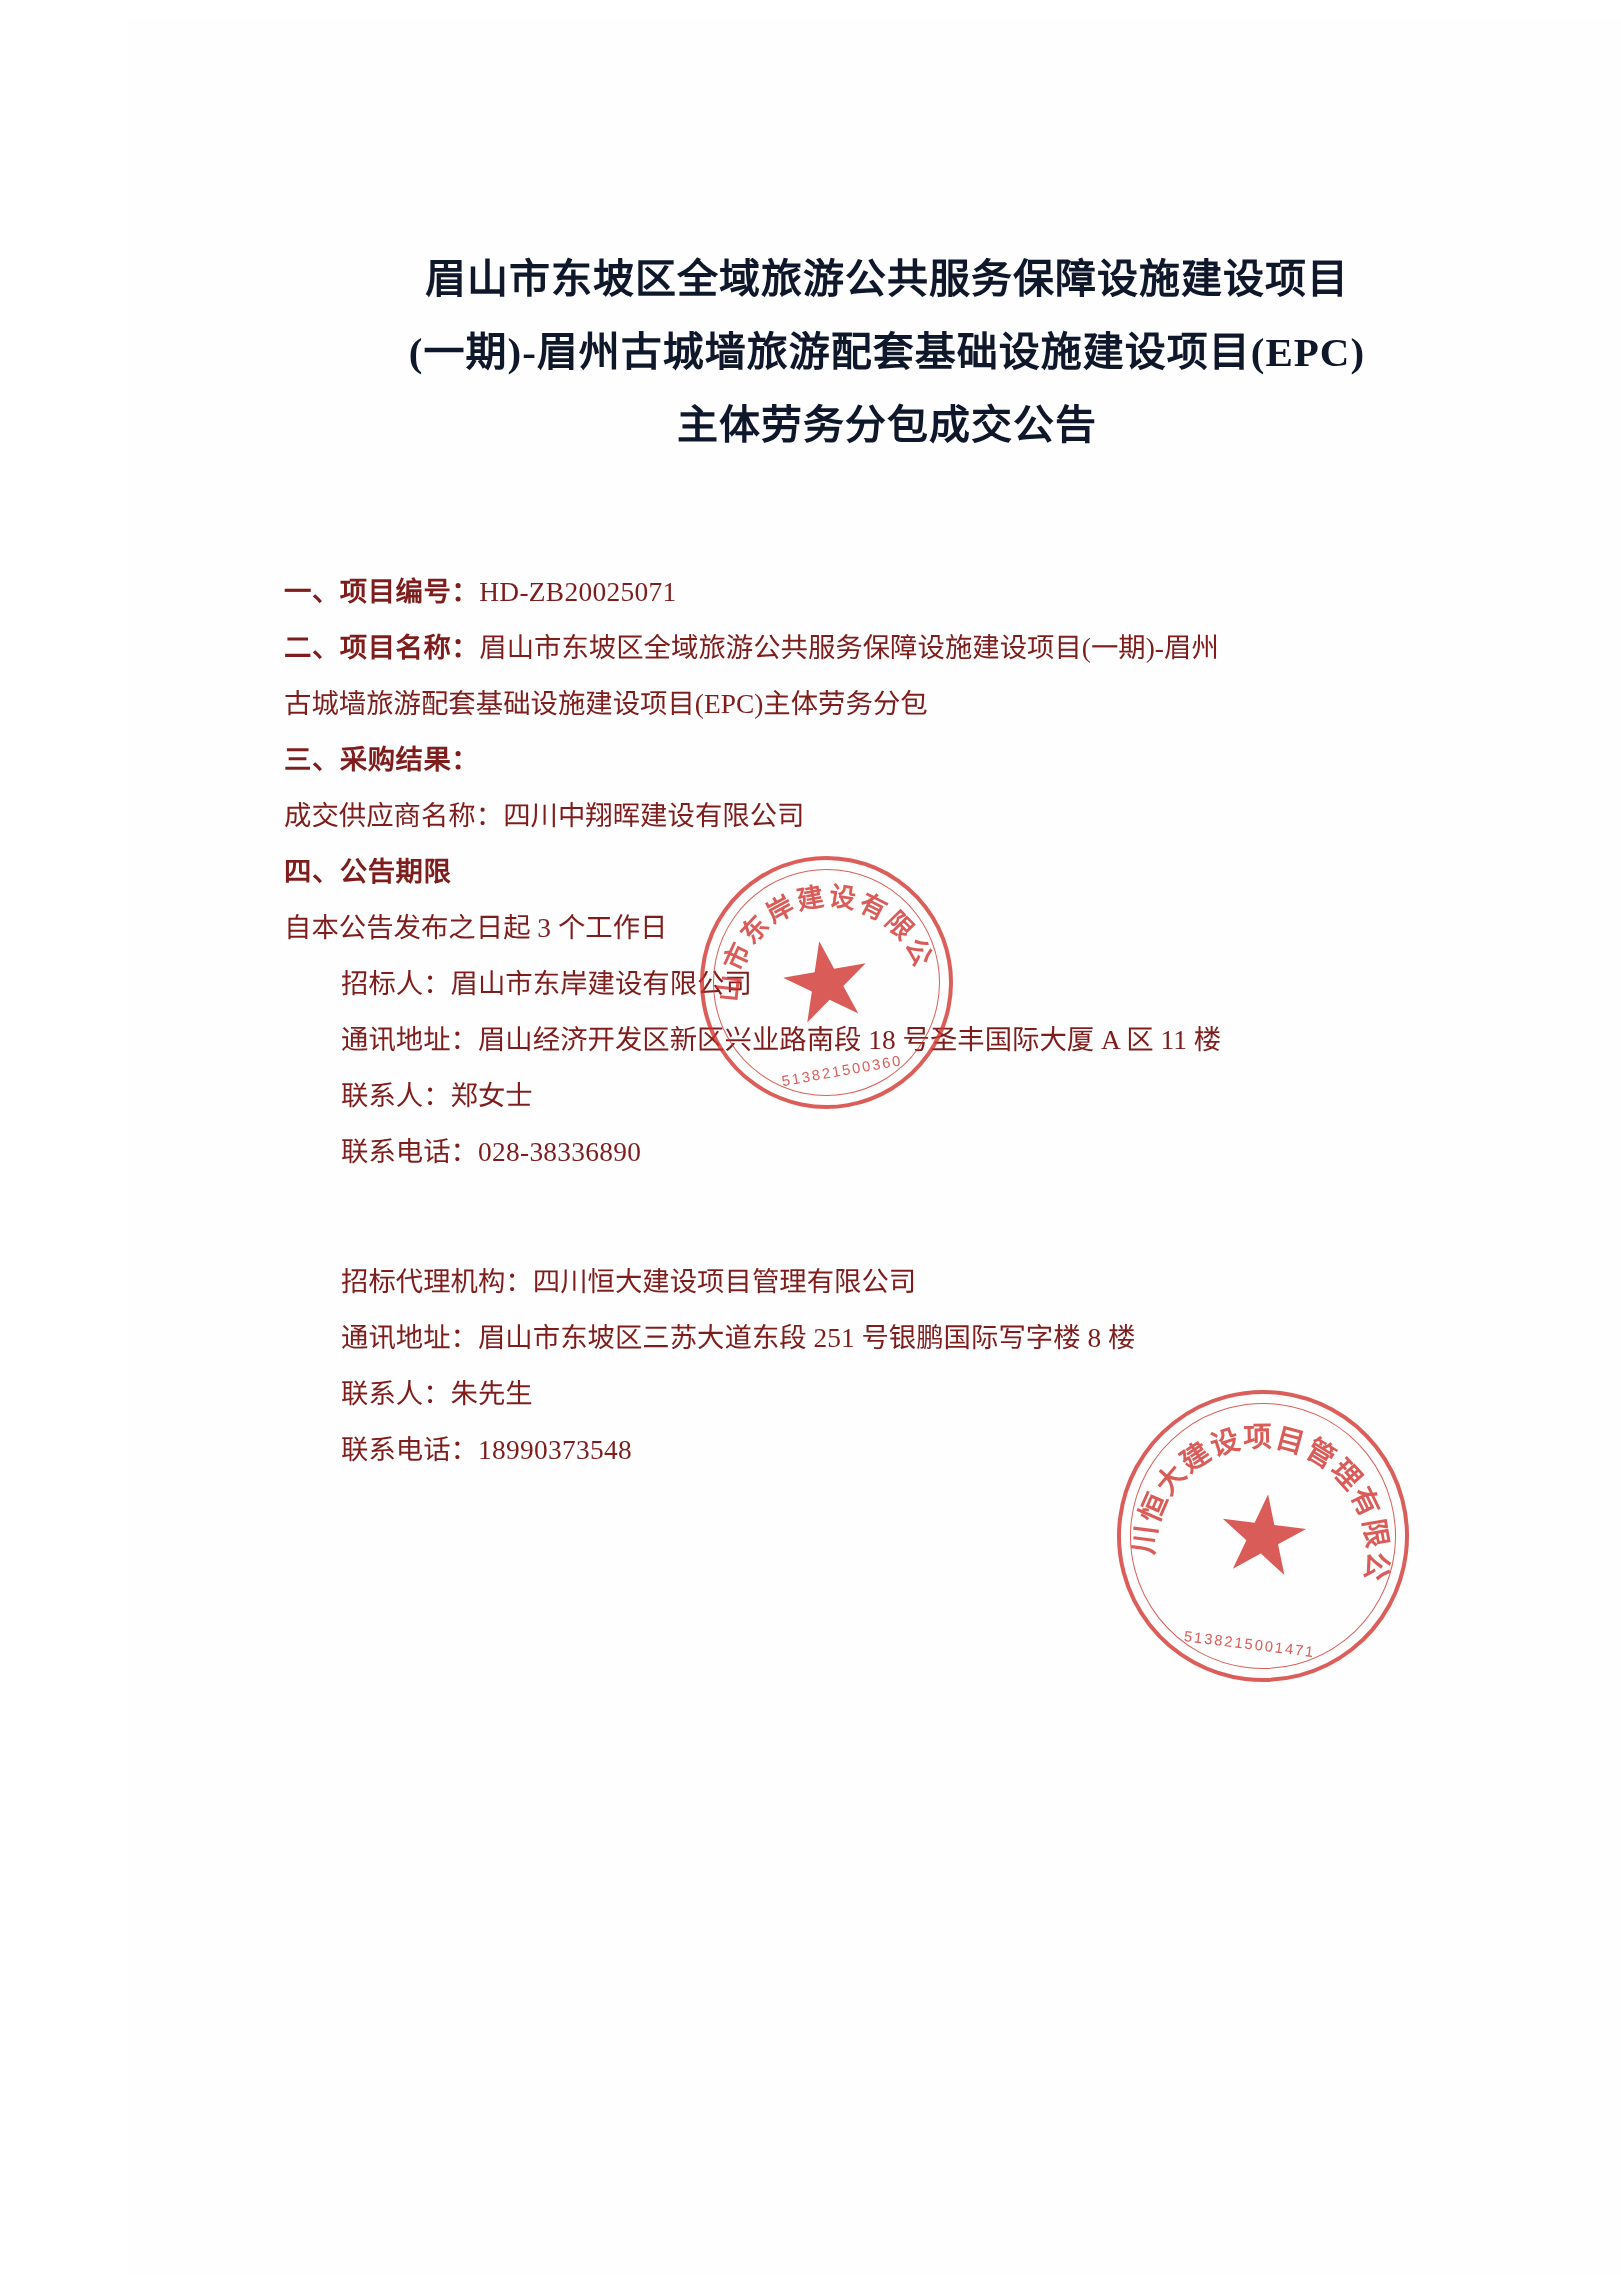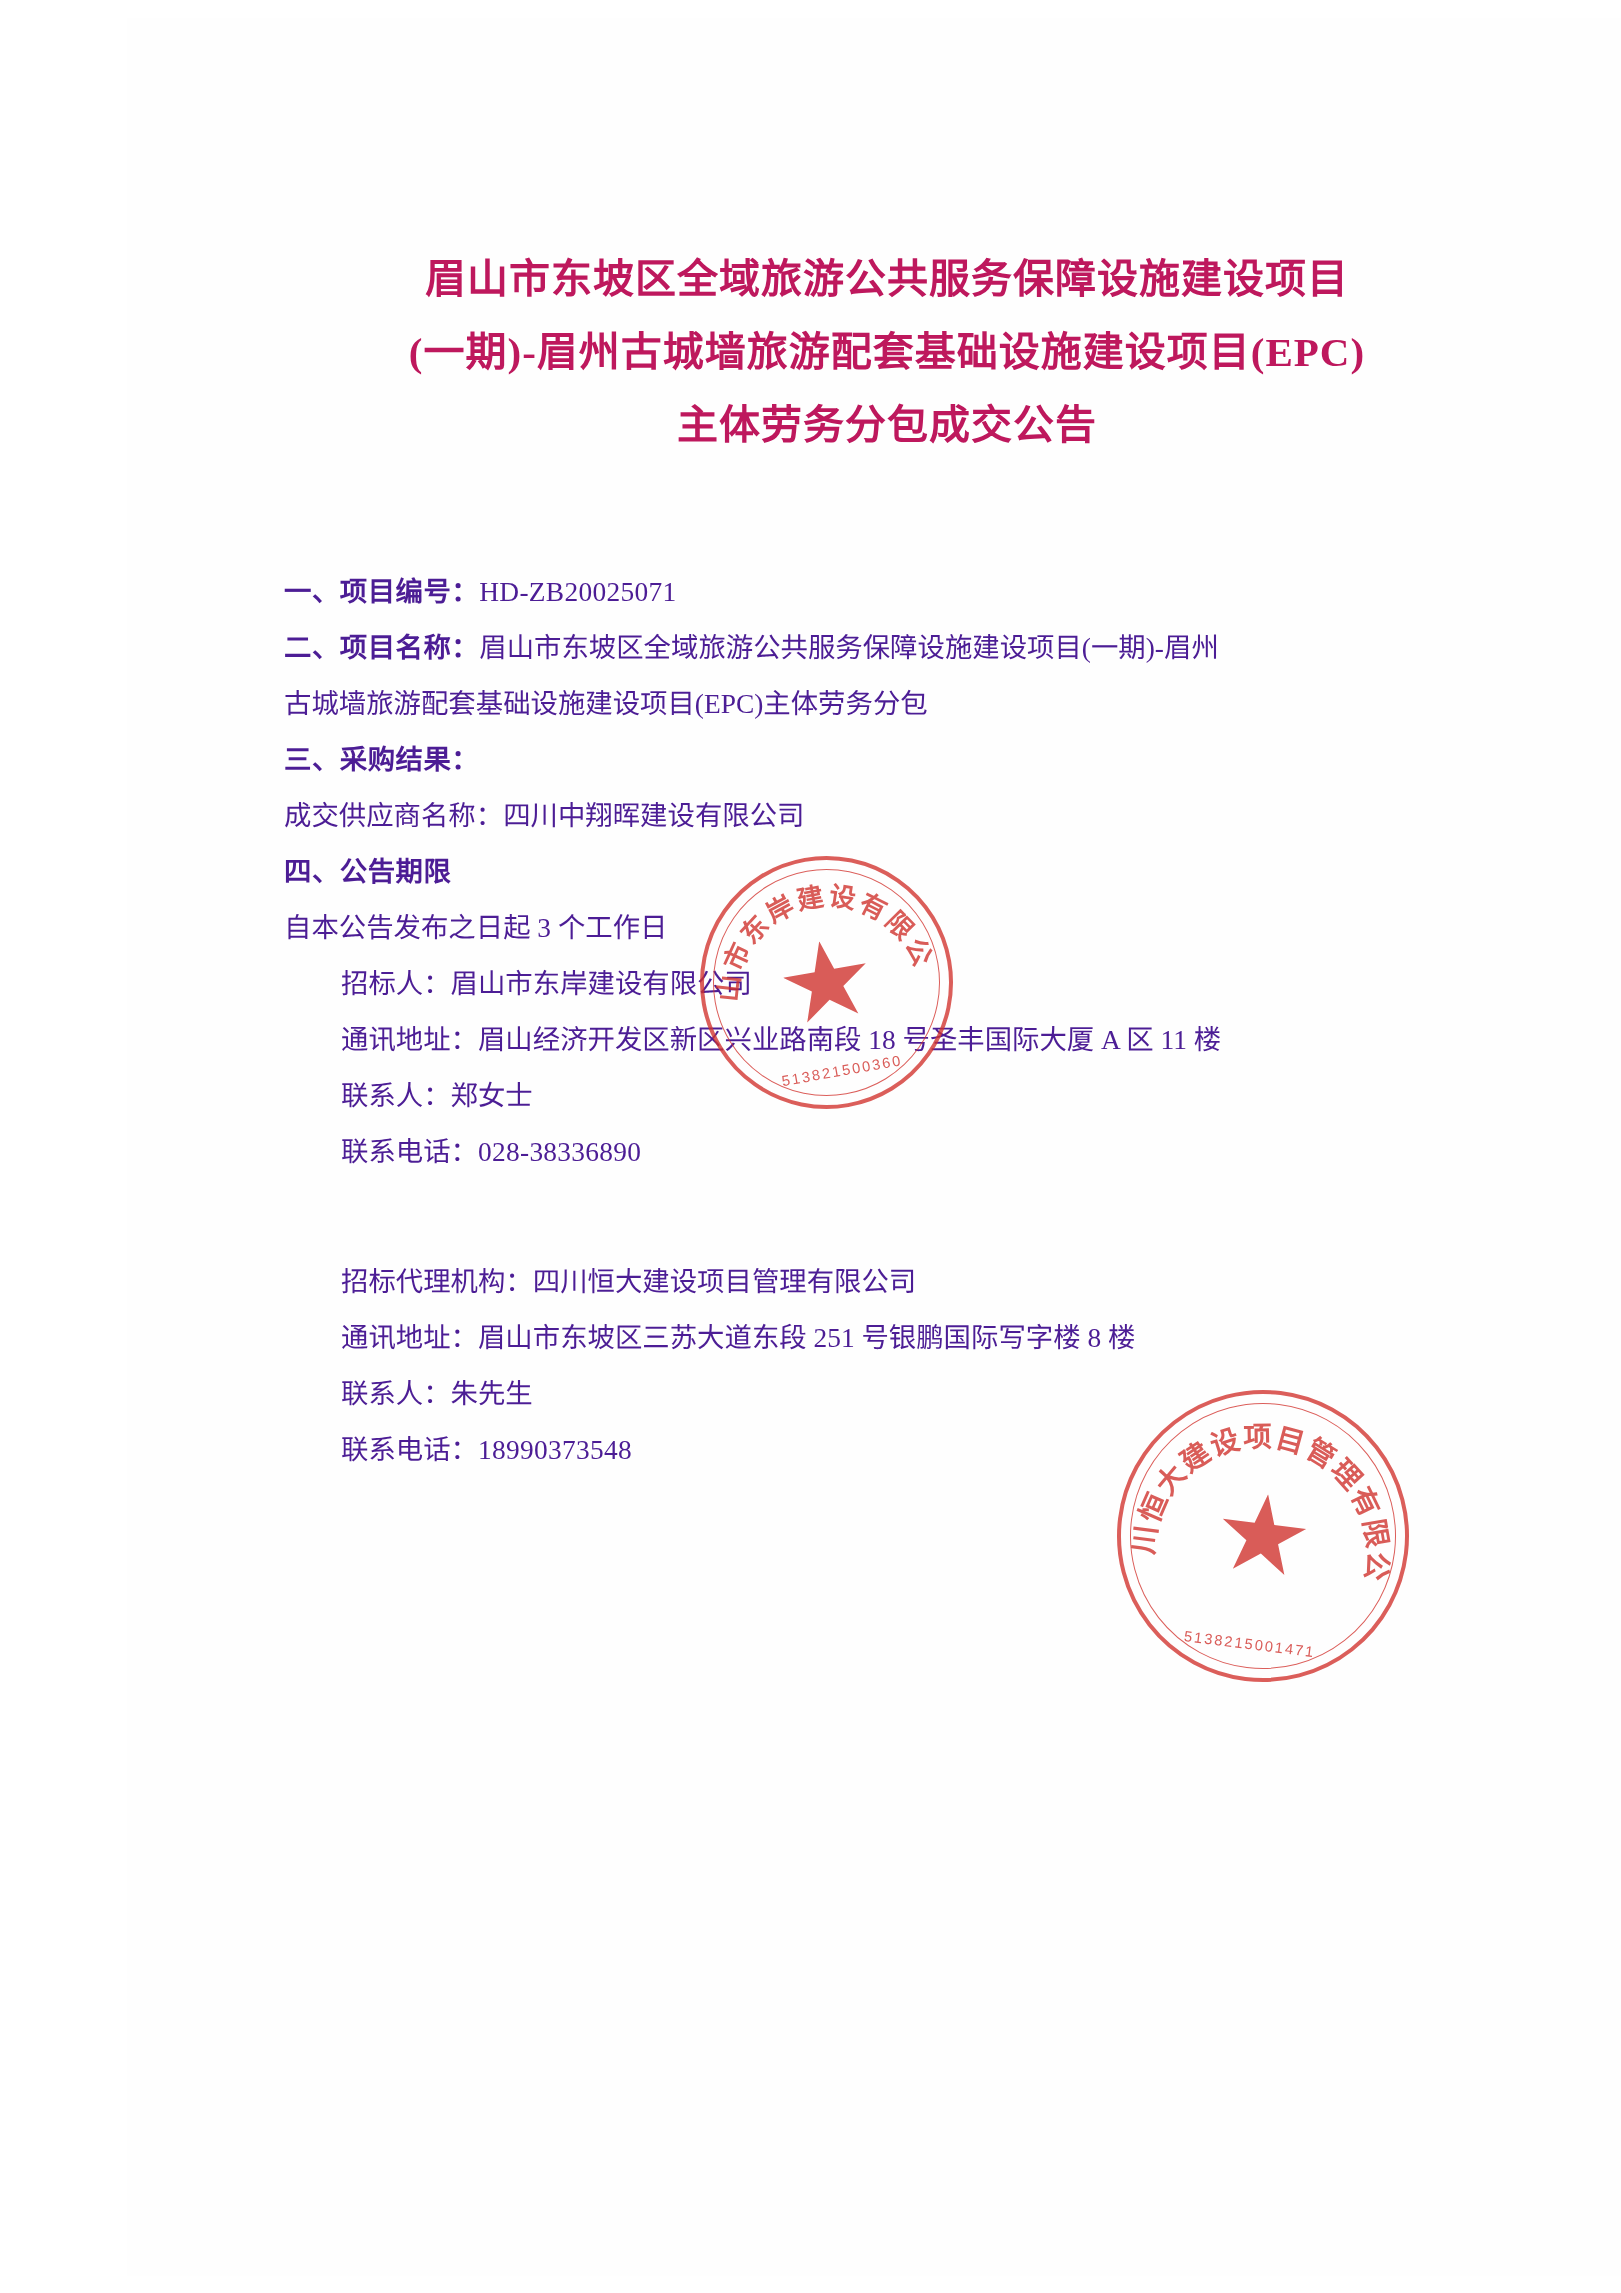--- a/index.html
+++ b/index.html
@@ -34,30 +34,30 @@
     width: 1206px;
   }
 
   .doc-title {
     text-align: center;
     font-family: "Liberation Serif", "DejaVu Serif", serif;
     font-weight: bold;
     font-size: 41px;
     line-height: 73px;
     letter-spacing: 1px;
-    color: #be185d;
+    color: #0f172a;
     margin: 0;
   }
   .doc-title div { white-space: nowrap; }
 
   .body-block {
     margin-top: 102px;
     font-size: 27.4px;
     line-height: 56px;
-    color: #4c1d95;
+    color: #7f1d1d;
   }
 
   .line { white-space: normal; }
   .sec-label {
     font-weight: bold;
     font-size: 27.4px;
     letter-spacing: 0.5px;
   }
   .val { font-family: "Liberation Serif", "DejaVu Serif", serif; }
   .mono-val { font-family: "Liberation Serif", "DejaVu Serif", serif; letter-spacing: 0.3px; }

